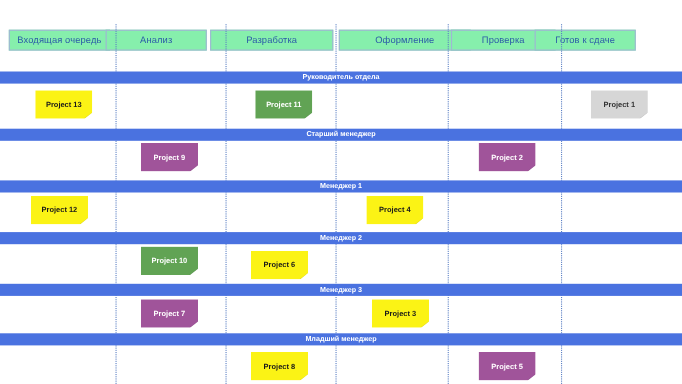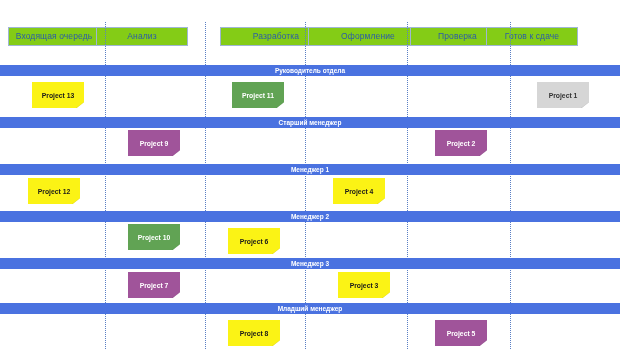--- a/index.html
+++ b/index.html
@@ -28,21 +28,21 @@
     top: 0;
     width: 620px;
     height: 58px;
   }
   .col-header {
     position: absolute;
     top: 27px;
     height: 19px;
     box-sizing: border-box;
     border: 1px solid #9fb6d4;
-    background: #84cc16;
+    background: #86efac;
     color: #2b5ca8;
     font-size: 8.5px;
     line-height: 17px;
     text-align: center;
     letter-spacing: 0.1px;
     white-space: nowrap;
     overflow: hidden;
   }
 
   
@@ -108,21 +108,21 @@
   .card-gray    { background: #d6d6d6; color: #333333; }
 </style>
 </head>
 <body>
 
 <div id="board">
 
   <div id="header-row">
       <div class="col-header" style="left: 8px; width: 92px;">Входящая очередь</div>
       <div class="col-header" style="left: 96px; width: 92px;">Анализ</div>
-      <div class="col-header" style="left: 220px; width: 112px;">Разработка</div>
+      <div class="col-header" style="left: 191px; width: 112px;">Разработка</div>
       <div class="col-header" style="left: 308px; width: 120px;">Оформление</div>
       <div class="col-header" style="left: 410px; width: 95px;">Проверка</div>
       <div class="col-header" style="left: 486px; width: 92px;">Готов к сдаче</div>
     </div>
 
   <div id="dividers-layer">
       <div class="col-divider" style="left: 105px;"></div>
       <div class="col-divider" style="left: 205px;"></div>
       <div class="col-divider" style="left: 305px;"></div>
       <div class="col-divider" style="left: 407px;"></div>

